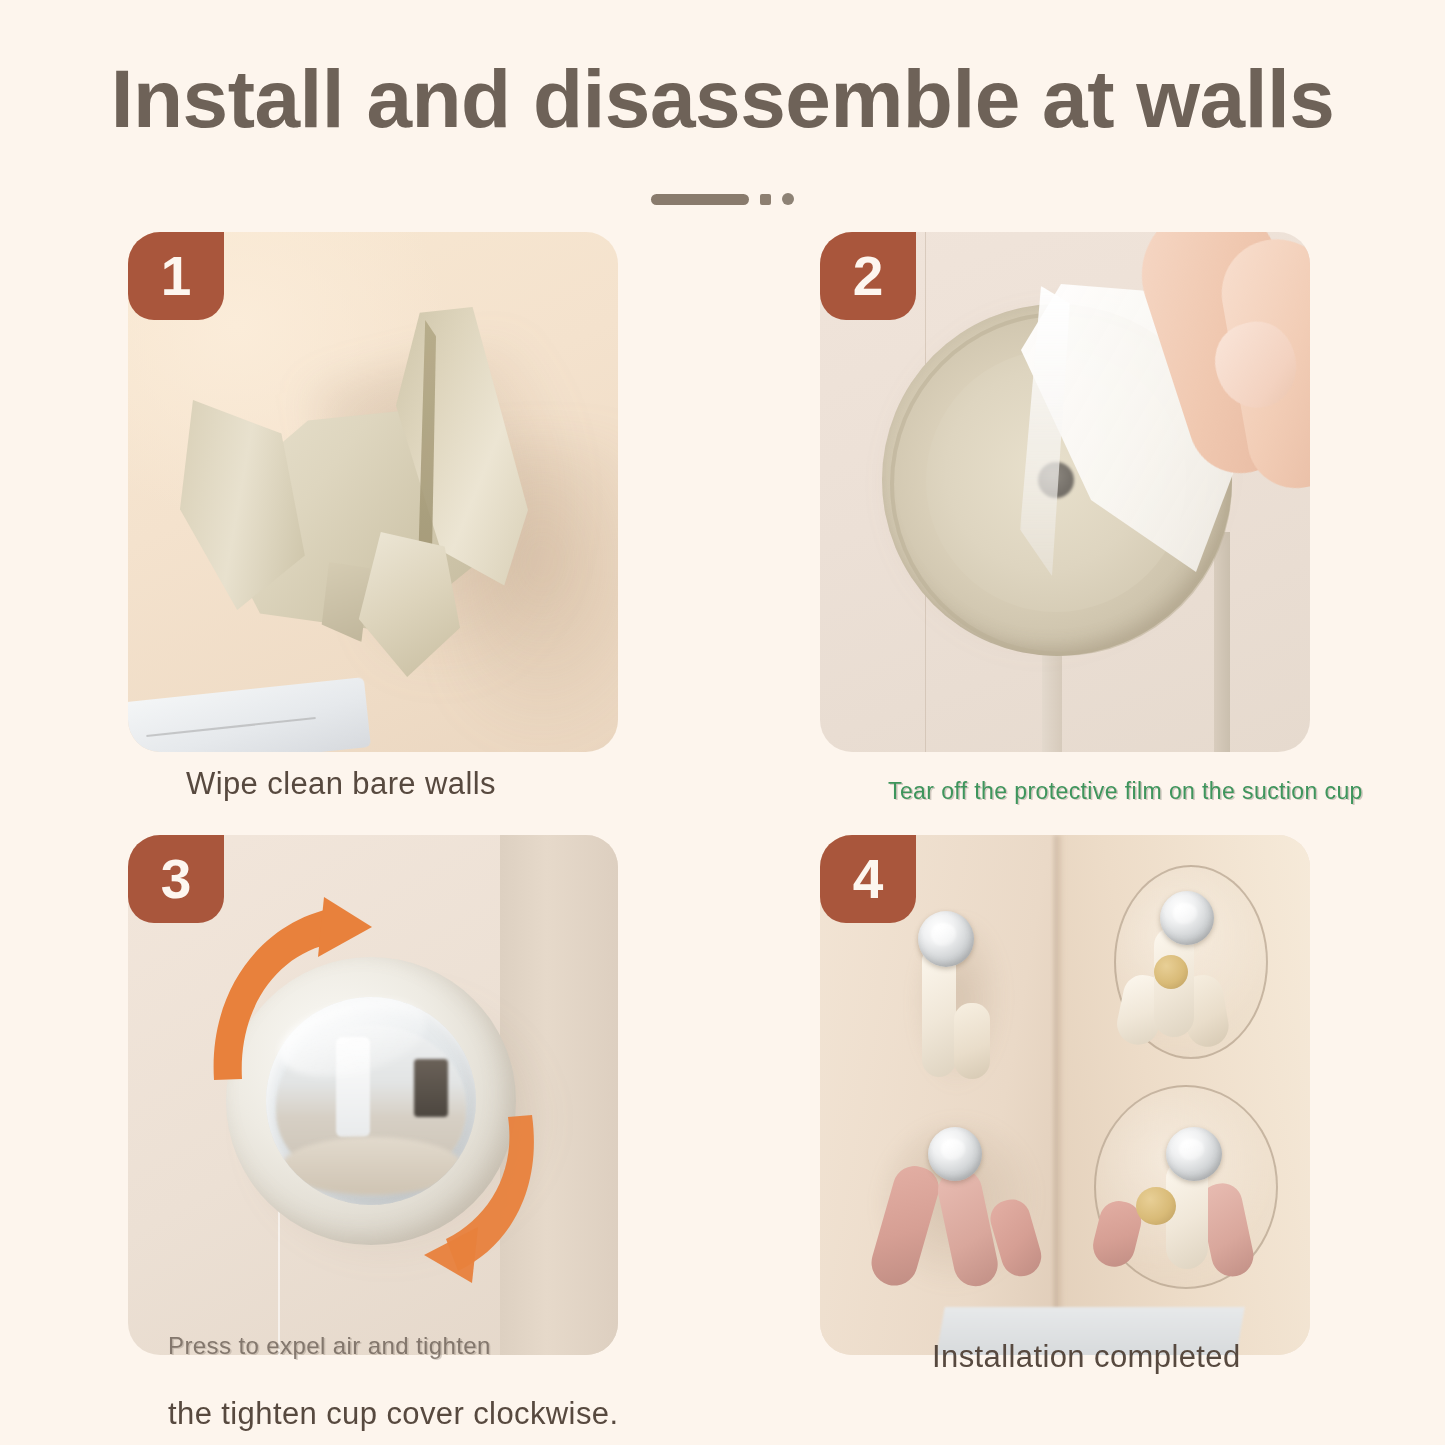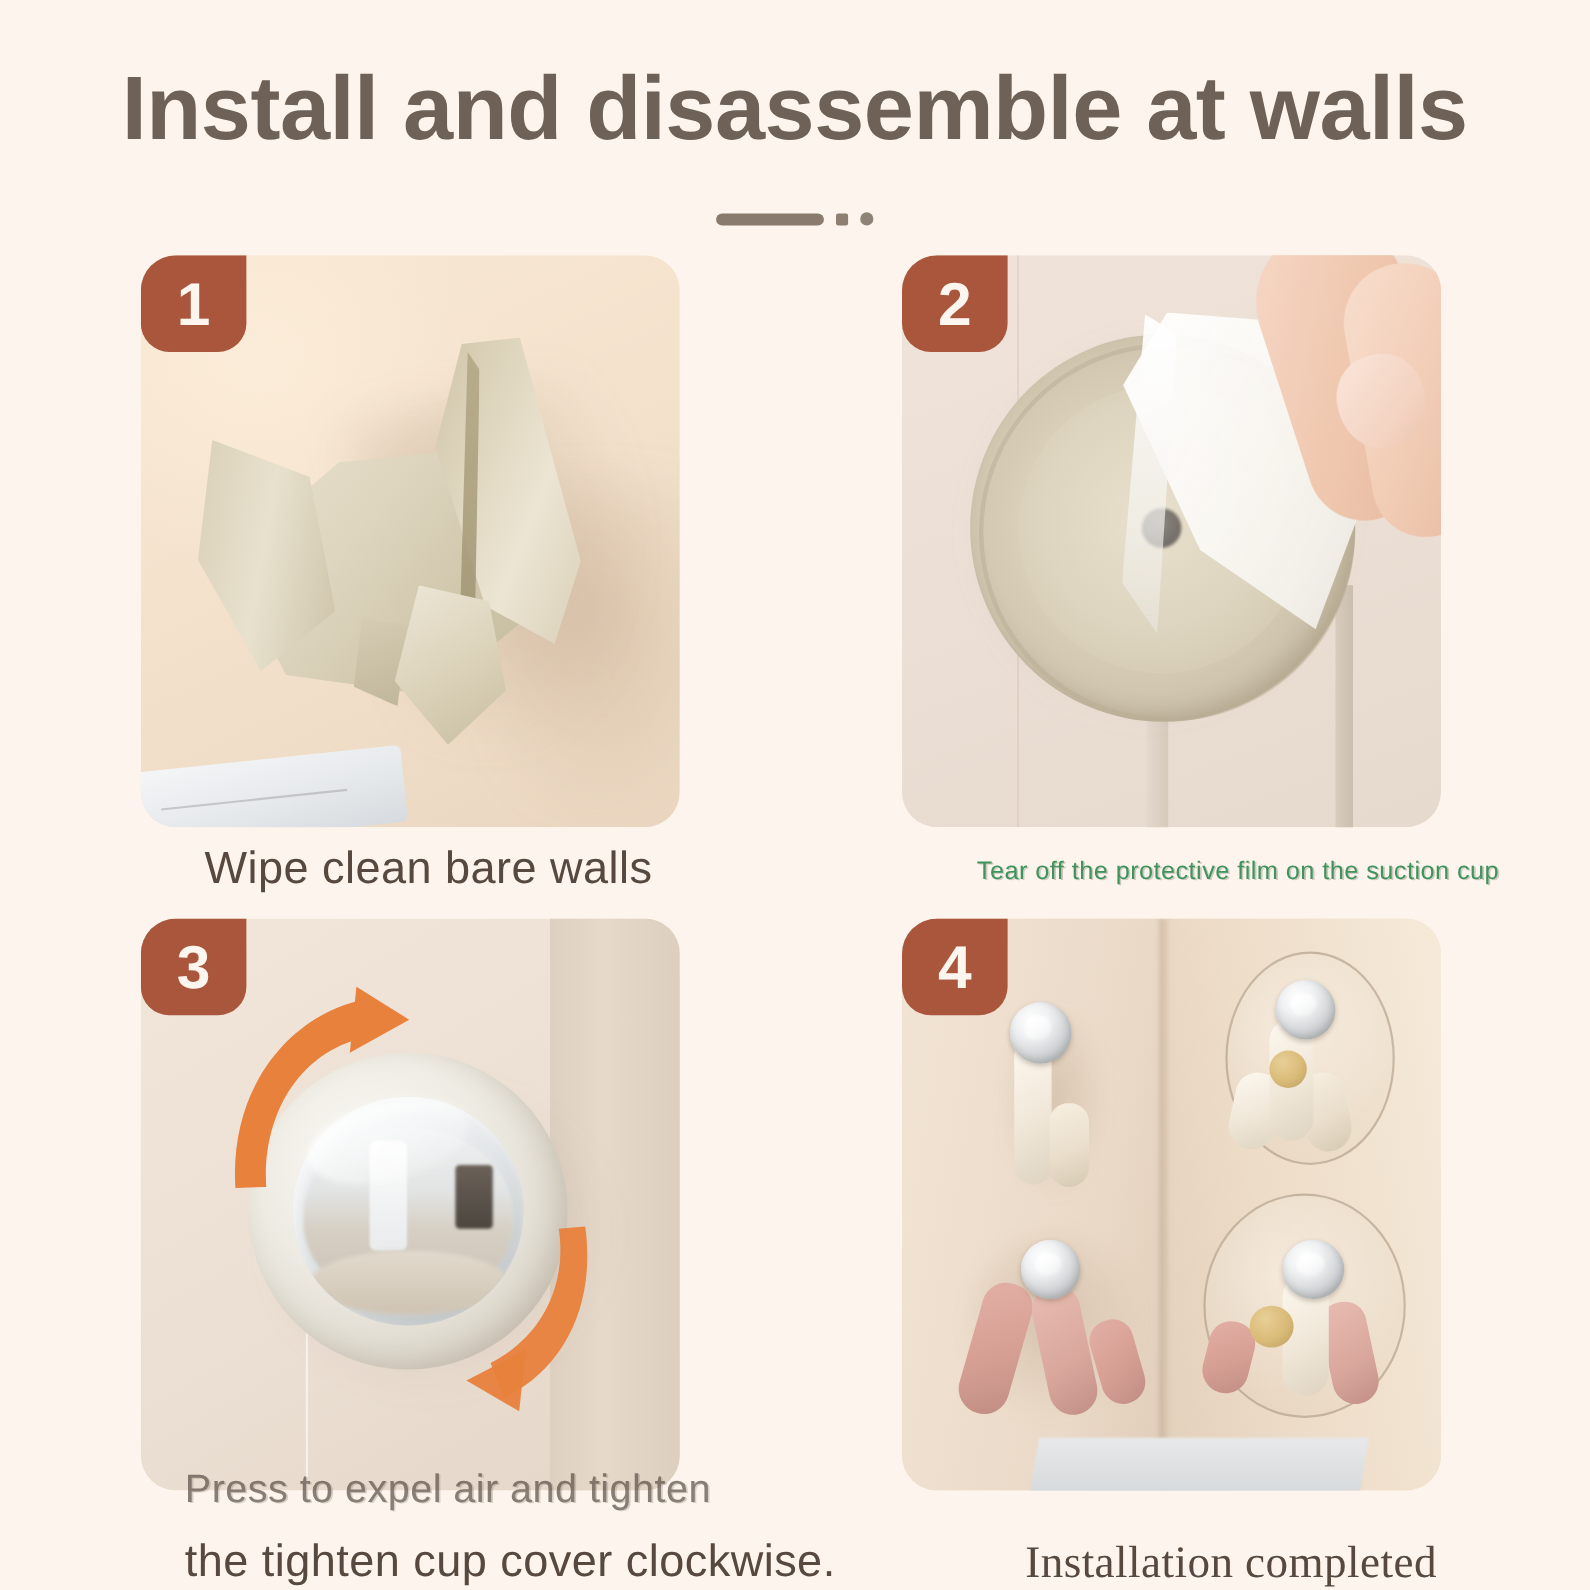--- a/index.html
+++ b/index.html
@@ -92,42 +92,42 @@
     display: flex;
     align-items: center;
     justify-content: center;
     line-height: 1;
     z-index: 6;
   }
 
   
   .caption {
     position: absolute;
-    font-size: 41px;
+    font-size: 31px;
     color: #57493f;
     letter-spacing: 0.4px;
     white-space: nowrap;
   }
   #cap-1 { left: 186px; top: 766px; }
   #cap-2 {
     left: 888px; top: 778px;
     font-size: 23px;
     color: #15803d;
     opacity: 0.82;
     text-shadow: 1.5px 1px 0 rgba(130,120,110,0.45);
   }
   #cap-3a {
     left: 168px; top: 1332px;
-    font-size: 36px;
+    font-size: 24px;
     color: #5d5148;
     opacity: 0.72;
     text-shadow: 1.5px 1px 0 rgba(150,138,126,0.5);
   }
   #cap-3b { left: 168px; top: 1396px; }
-  #cap-4  { left: 932px; top: 1396px; font-family: Liberation Serif, serif; }
+  #cap-4  { left: 932px; top: 1339px; }
 
   
   .p1-bg {
     position: absolute; inset: 0;
     background:
       radial-gradient(ellipse 70% 60% at 22% 18%, #fbecd9 0%, rgba(251,236,217,0) 62%),
       linear-gradient(155deg, #f8e8d2 0%, #f4e2cd 42%, #efdcc6 75%, #ead6c0 100%);
   }
   .p1-shadow {
     position: absolute;

